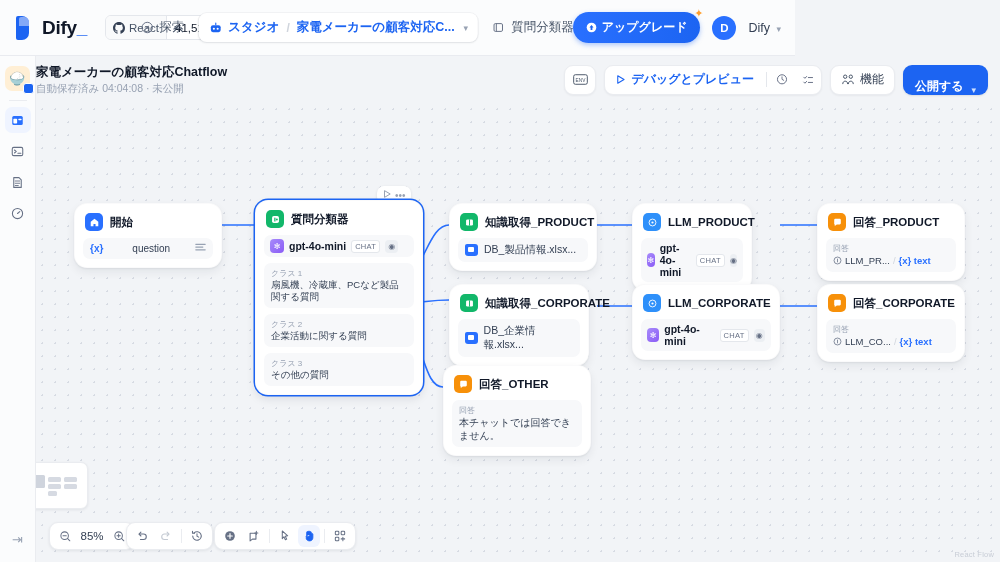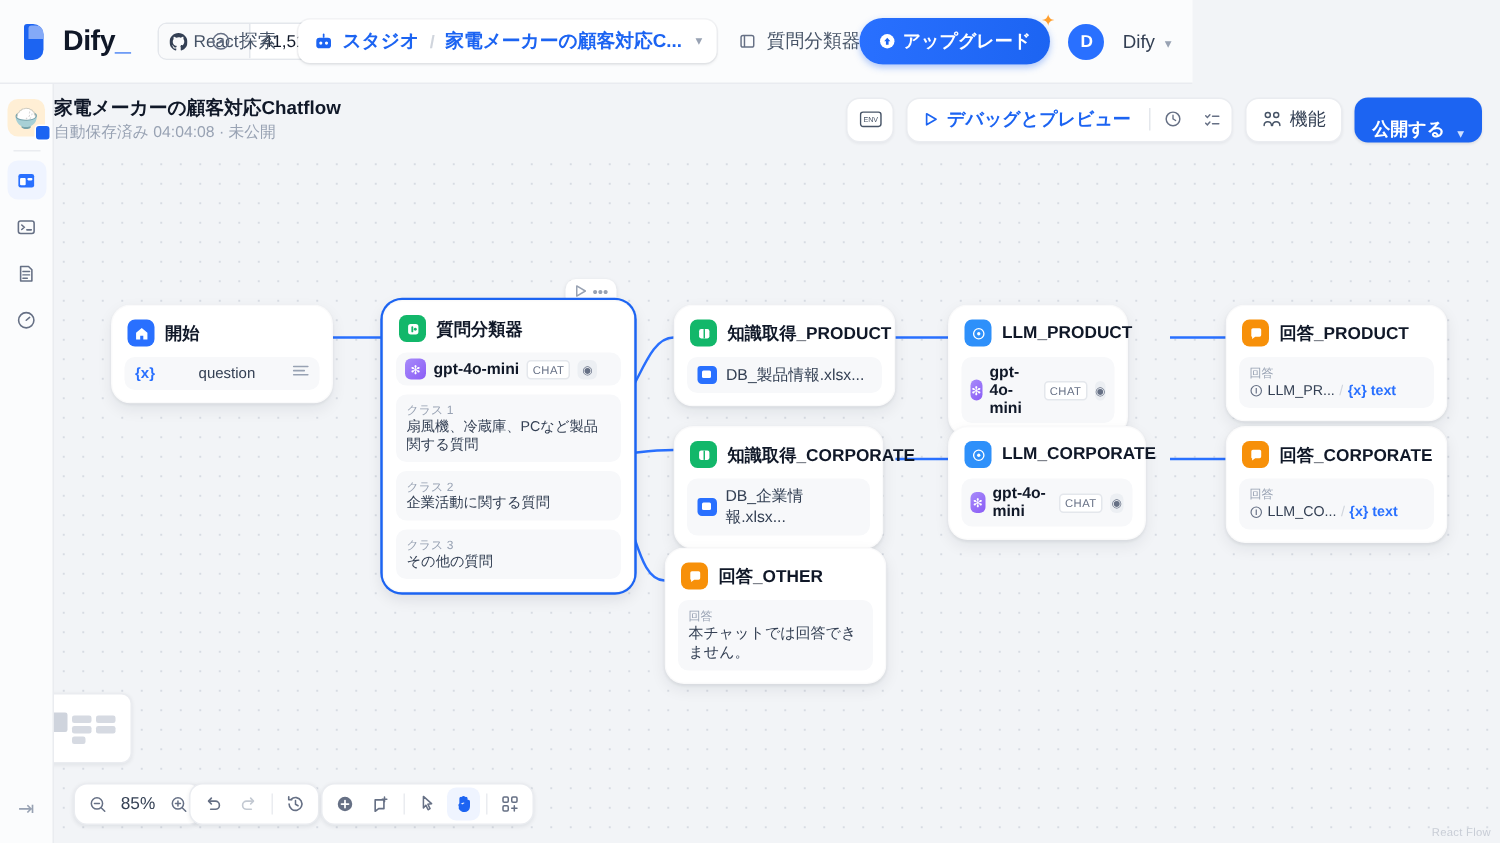--- a/index.html
+++ b/index.html
@@ -493,21 +493,21 @@
       <div class="n-title">LLM_PRODUCT</div>
     </div>
     <div class="model-row">
       <div class="model-ico">✻</div>
       <span class="model-name">gpt-4o-mini</span>
       <span class="chat-tag">CHAT</span>
       <span class="eye">◉</span>
     </div>
   </div>
 
-  <div class="node" style="left:596px; top:181px; width:132px;">
+  <div class="node" style="left:596px; top:181px; width:148px;">
     <div class="node-head">
       <div class="n-ico iblue">
         <svg width="11" height="11" viewBox="0 0 16 16">
             <circle cx="8" cy="8" r="5" fill="none" stroke="#fff" stroke-width="1.3"></circle>
             <circle cx="8" cy="8" r="1.6" fill="#fff"></circle>
           </svg>
       </div>
       <div class="n-title">LLM_CORPORATE</div>
     </div>
     <div class="model-row">

